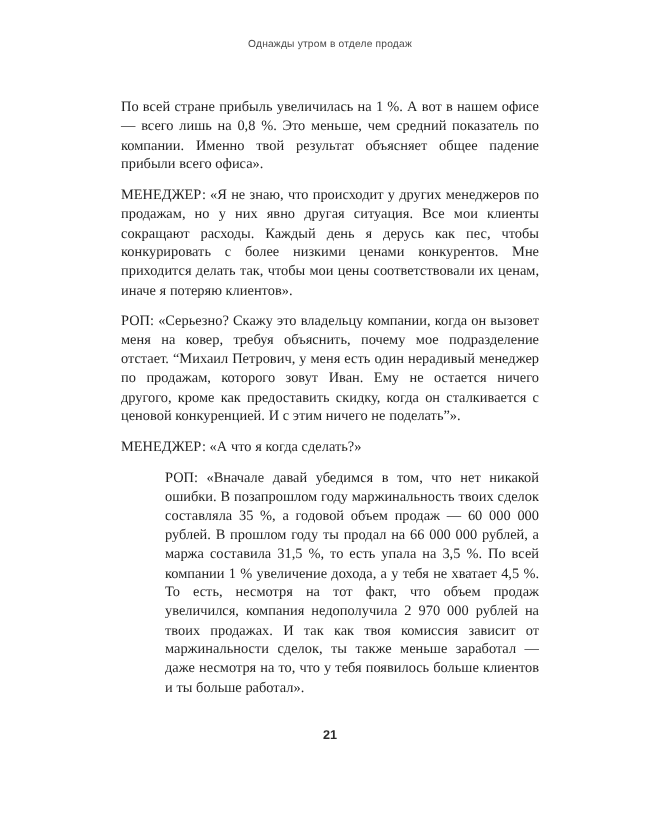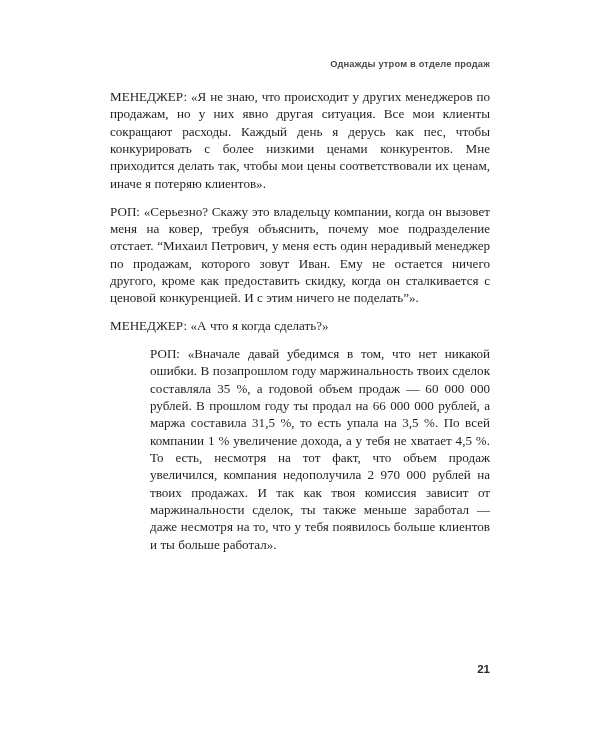--- a/index.html
+++ b/index.html
@@ -19,30 +19,29 @@
     position: relative;
     width: 600px;
     height: 750px;
     background: #ffffff;
     box-sizing: border-box;
   }
 
   
   .running-head {
     position: absolute;
-    top: 59px;
+    top: 35px;
     left: 110px;
     width: 380px;
-    text-align: right;
+    text-align: center;
     font-family: "Liberation Sans", "DejaVu Sans", sans-serif;
     font-size: 9.3px;
     letter-spacing: 0.18px;
     color: #4a4a4a;
     white-space: nowrap;
-    font-weight: bold;
   }
 
   
   .textblock {
     position: absolute;
     top: 88px;
     left: 110px;
     width: 380px;
   }
 
@@ -64,35 +63,36 @@
 
   
   .para.speaker { }
 
   
   .folio {
     position: absolute;
     top: 663px;
     left: 110px;
     width: 380px;
-    text-align: right;
+    text-align: center;
     font-family: "Liberation Sans", "DejaVu Sans", sans-serif;
     font-size: 11.5px;
     font-weight: bold;
     color: #2b2b2b;
   }
 </style>
 </head>
 <body>
 
 <div class="page">
 
   <div class="running-head">Однажды утром в отделе продаж</div>
 
   <div class="textblock">
+    <p class="para">По всей стране прибыль увеличилась на 1 %. А вот в нашем офисе — всего лишь на 0,8 %. Это меньше, чем средний показатель по компании. Именно твой результат объясняет общее падение прибыли всего офиса».</p>
 
     <p class="para speaker">МЕНЕДЖЕР: «Я не знаю, что происходит у других менеджеров по продажам, но у них явно другая ситуация. Все мои клиенты сокращают расходы. Каждый день я дерусь как пес, чтобы конкурировать с более низкими ценами конкурентов. Мне приходится делать так, чтобы мои цены соответствовали их ценам, иначе я потеряю клиентов».</p>
 
     <p class="para speaker">РОП: «Серьезно? Скажу это владельцу компании, когда он вызовет меня на ковер, требуя объяснить, почему мое подразделение отстает. “Михаил Петрович, у меня есть один нерадивый менеджер по продажам, которого зовут Иван. Ему не остается ничего другого, кроме как предоставить скидку, когда он сталкивается с ценовой конкуренцией. И с этим ничего не поделать”».</p>
 
     <p class="para speaker">МЕНЕДЖЕР: «А что я когда сделать?»</p>
 
     <p class="para speaker">РОП: «Вначале давай убедимся в том, что нет никакой ошибки. В позапрошлом году маржинальность твоих сделок составляла 35 %, а годовой объем продаж — 60 000 000 рублей. В прошлом году ты продал на 66 000 000 рублей, а маржа составила 31,5 %, то есть упала на 3,5 %. По всей компании 1 % увеличение дохода, а у тебя не хватает 4,5 %. То есть, несмотря на тот факт, что объем продаж увеличился, компания недополучила 2 970 000 рублей на твоих продажах. И так как твоя комиссия зависит от маржинальности сделок, ты также меньше заработал — даже несмотря на то, что у тебя появилось больше клиентов и ты больше работал».</p>
   </div>
 

